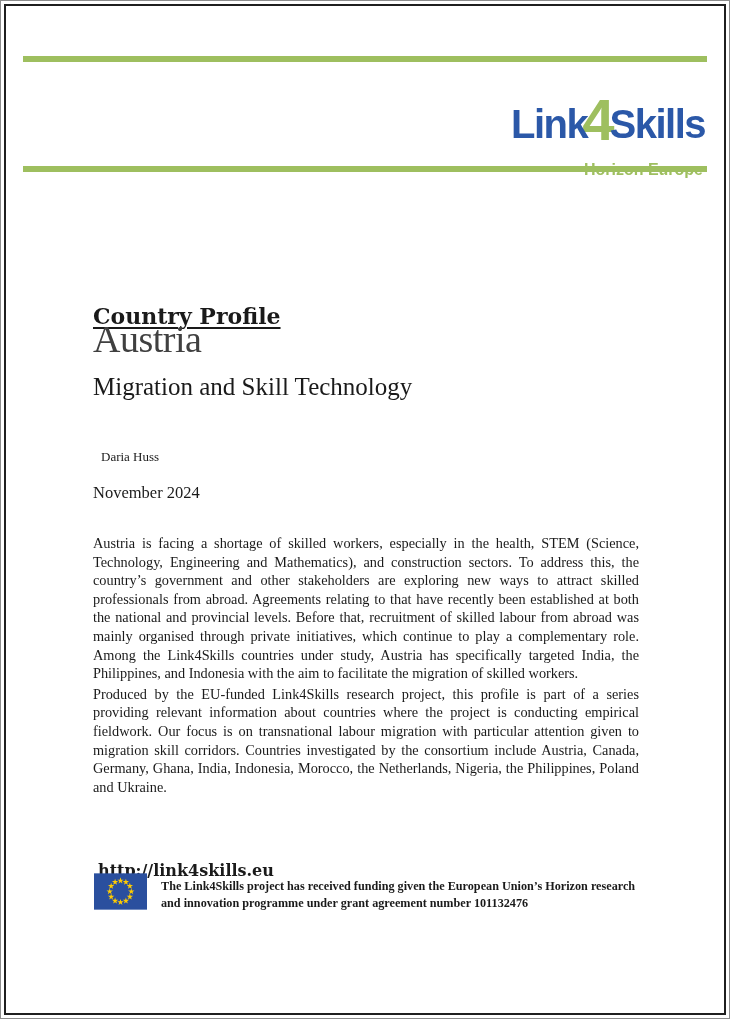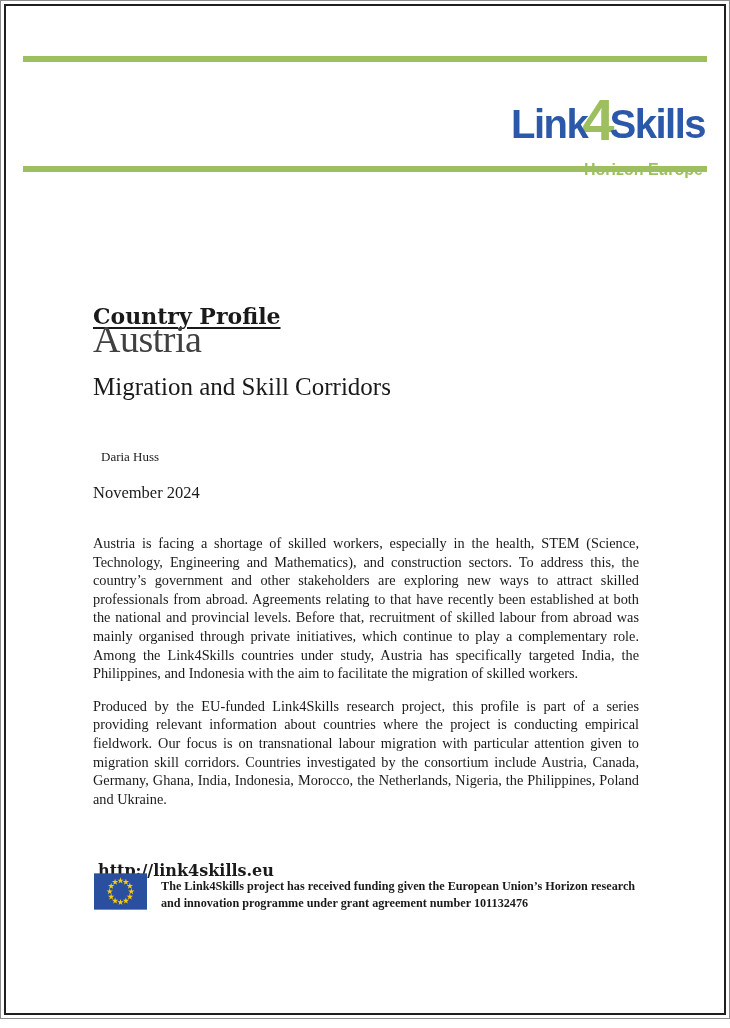--- a/index.html
+++ b/index.html
@@ -30,21 +30,21 @@
   .title{position:absolute;left:92px;top:316px;
          font-family:Liberation Serif, serif;font-size:38px;color:#404040;letter-spacing:-.5px;}
   .subtitle{position:absolute;left:92px;top:372px;font-size:25px;}
   .author{position:absolute;left:100px;top:448px;font-size:13px;}
   .date{position:absolute;left:92px;top:482px;font-size:16.5px;font-family:Liberation Serif, serif;}
 
   
   .bodytext{position:absolute;left:92px;top:533px;width:546px;
             font-size:14.3px;line-height:18.6px;text-align:justify;}
   .bodytext p{margin:0;}
-  .bodytext p + p{margin-top:14px;}
+  .bodytext p + p{margin-top:2px;}
 
   
   .website{position:absolute;left:97px;top:860px;
            font-family:"DejaVu Serif",serif;font-weight:bold;font-size:16px;
            color:#1a1a1a;text-decoration:none;}
   .eu-flag{position:absolute;left:93px;top:872px;width:53px;height:37px;display:block;}
   .funding{position:absolute;left:160px;top:877px;width:486px;
            font-weight:bold;font-size:12.2px;line-height:17px;white-space:nowrap;}
 </style>
 </head>
@@ -61,21 +61,21 @@
       <span class="logo-four">4</span>
       <span class="logo-word">Skills</span>
     </div>
     <div class="logo-sub">Horizon Europe</div>
   </div>
 
   <div class="rule rule-header"></div>
 
   <div class="kicker">Country Profile</div>
   <div class="title">Austria</div>
-  <div class="subtitle">Migration and Skill Corridors</div>
+  <div class="subtitle">Migration and Skill Technology</div>
   <div class="author">Daria Huss</div>
   <div class="date">November 2024</div>
 
   <div class="bodytext">
     <p>Austria is facing a shortage of skilled workers, especially in the health, STEM (Science, Technology, Engineering and Mathematics), and construction sectors. To address this, the country’s government and other stakeholders are exploring new ways to attract skilled professionals from abroad. Agreements relating to that have recently been established at both the national and provincial levels. Before that, recruitment of skilled labour from abroad was mainly organised through private initiatives, which continue to play a complementary role. Among the Link4Skills countries under study, Austria has specifically targeted India, the Philippines, and Indonesia with the aim to facilitate the migration of skilled workers.</p>
     <p>Produced by the EU-funded Link4Skills research project, this profile is part of a series providing relevant information about countries where the project is conducting empirical fieldwork. Our focus is on transnational labour migration with particular attention given to migration skill corridors. Countries investigated by the consortium include Austria, Canada, Germany, Ghana, India, Indonesia, Morocco, the Netherlands, Nigeria, the Philippines, Poland and Ukraine.</p>
   </div>
 
   <a class="website" href="#">http://link4skills.eu</a>
 

